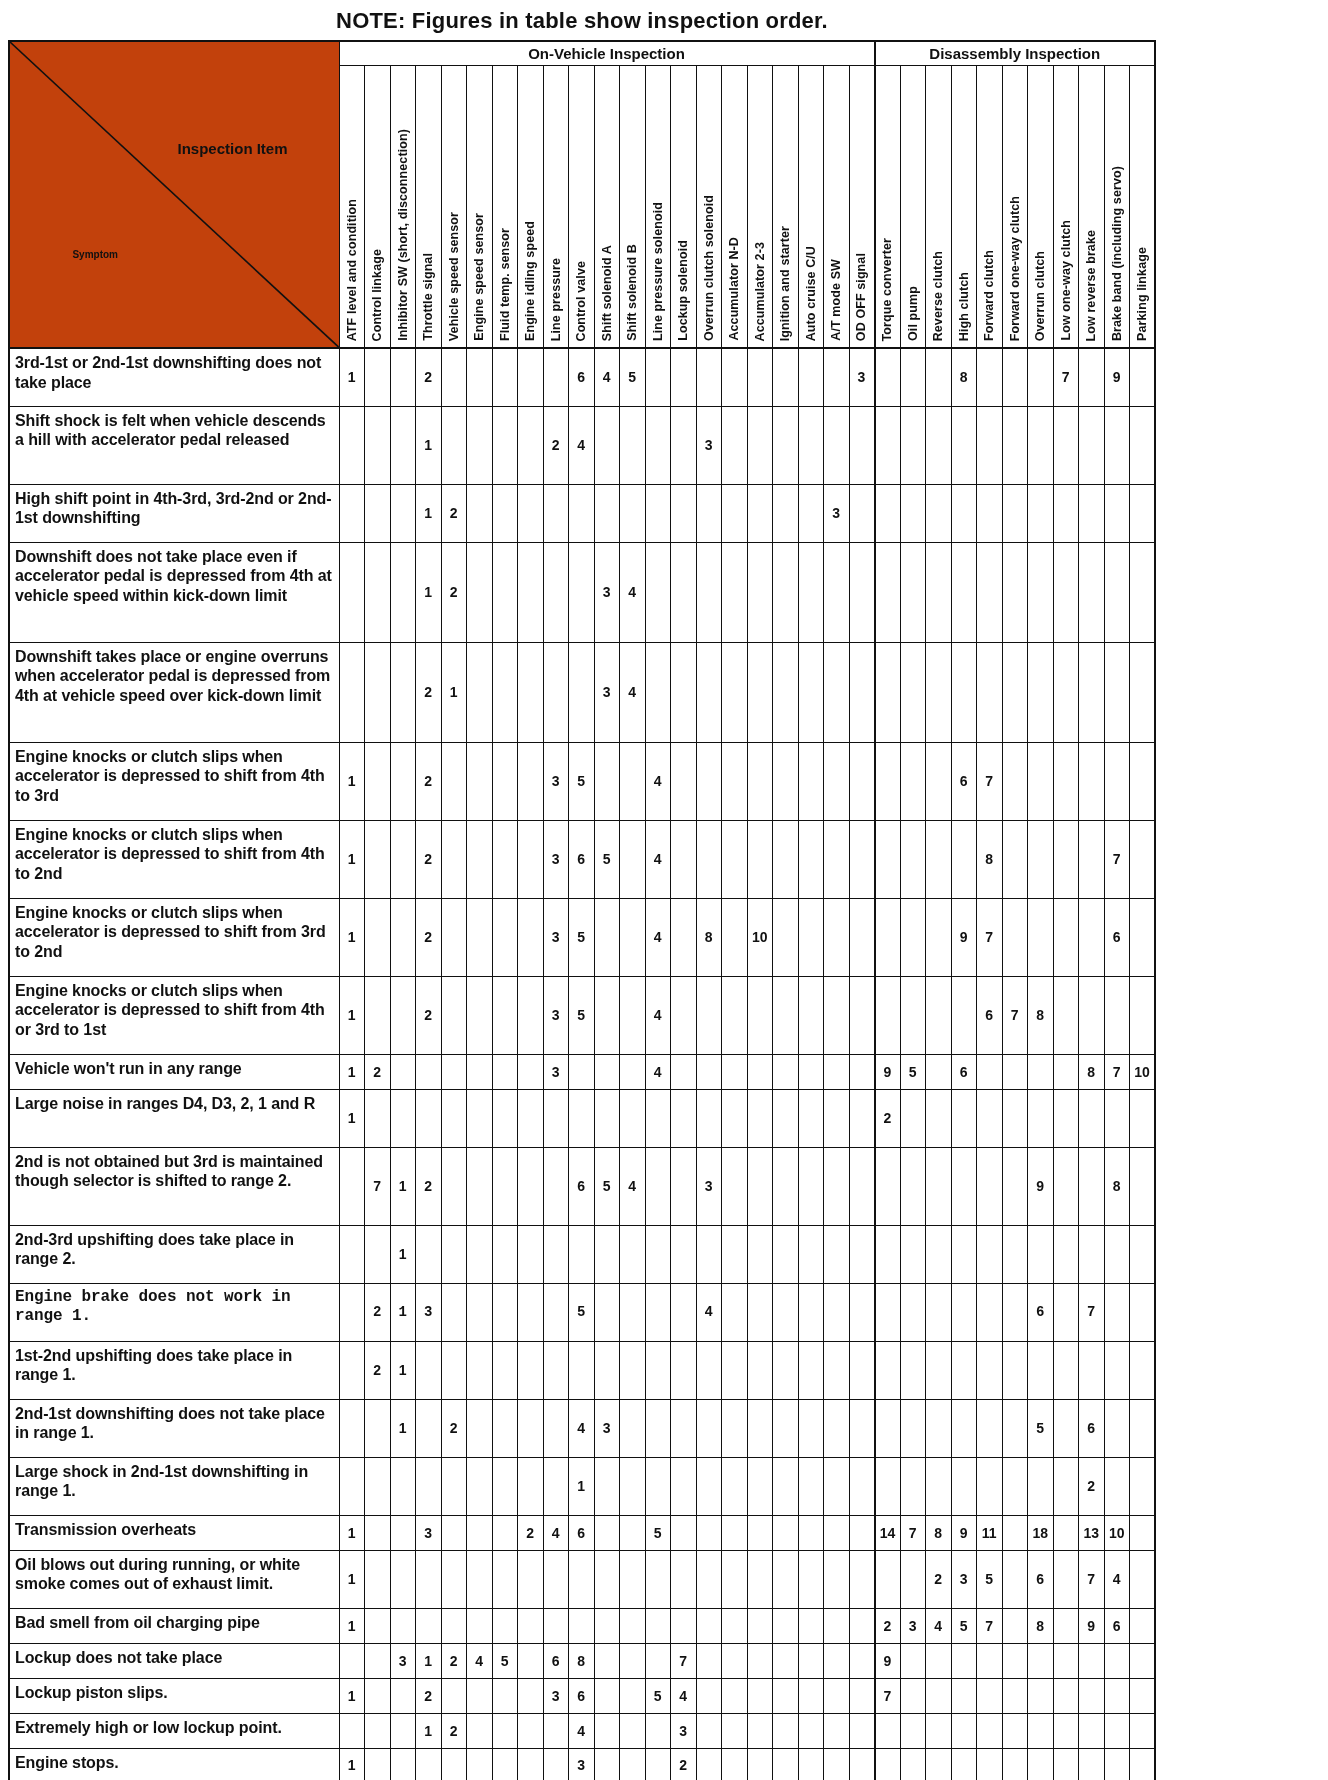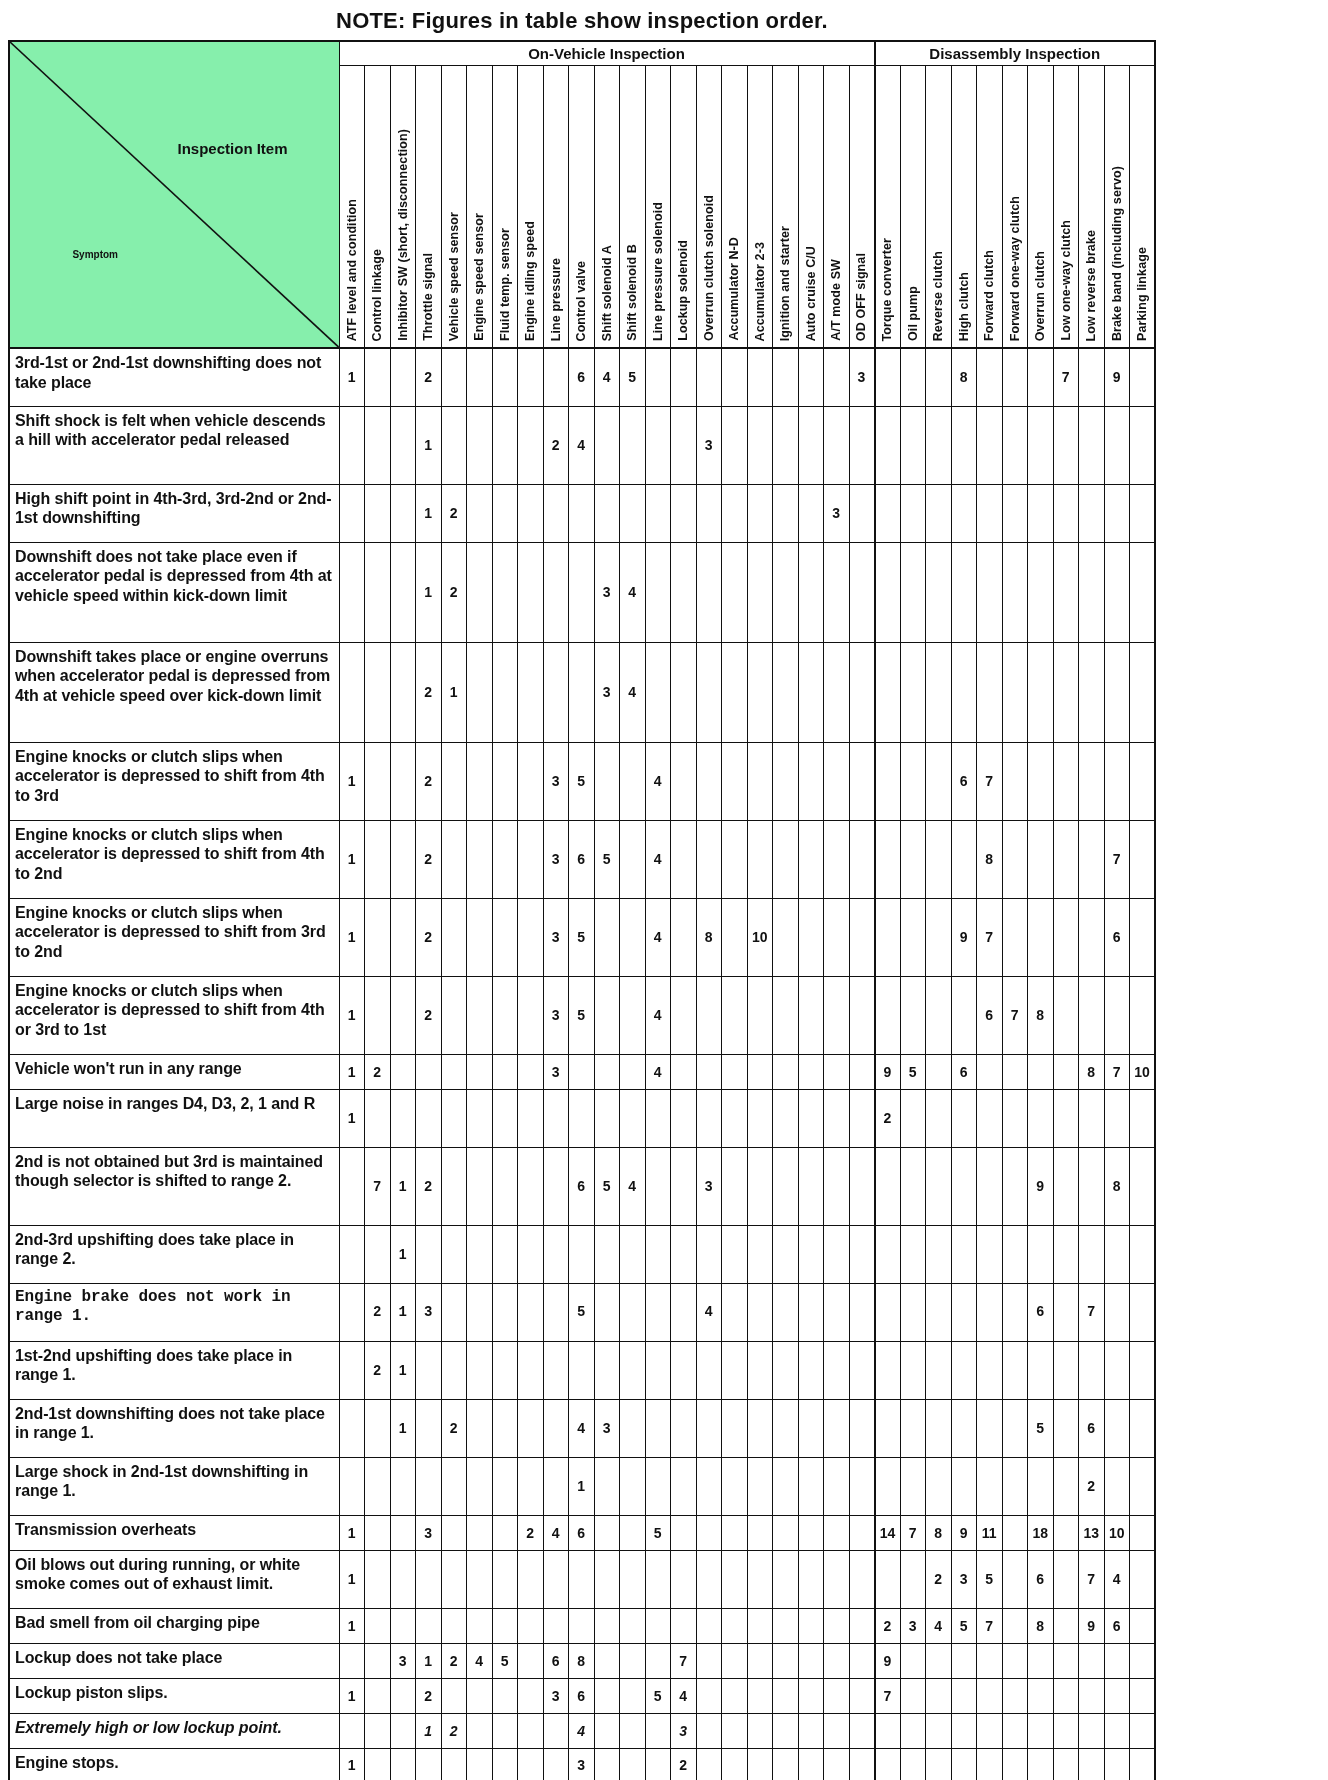--- a/index.html
+++ b/index.html
@@ -16,21 +16,21 @@
     font-size: 22px; font-weight: bold; letter-spacing: 0.2px;
     margin: 2px 0 6px 0;
   }
   table.grid {
     border-collapse: collapse; table-layout: fixed;
     width: 1148px; border: 2px solid #111;
   }
   table.grid th, table.grid td { border: 1px solid #111; }
   thead { border-bottom: 2px solid #111; }
   th.corner {
-    width: 330px; position: relative; padding: 0; background: #86efac;
+    width: 330px; position: relative; padding: 0; background: #c2410c;
   }
   .corner-svg { position: absolute; left: 0; top: 0; width: 100%; height: 100%; display: block; }
   .corner-label-top {
     position: absolute; left: 51%; top: 32%;
     font-size: 15px; font-weight: bold; white-space: nowrap;
   }
   .corner-label-bottom {
     position: absolute; left: 19%; top: 68%;
     font-size: 10px; font-weight: bold; white-space: nowrap;
   }
@@ -70,21 +70,21 @@
   tbody tr:nth-child(13) { height: 58px; }
   tbody tr:nth-child(14) { height: 58px; font-family: Liberation Mono, monospace; }
   tbody tr:nth-child(15) { height: 58px; }
   tbody tr:nth-child(16) { height: 58px; }
   tbody tr:nth-child(17) { height: 58px; }
   tbody tr:nth-child(18) { height: 35px; }
   tbody tr:nth-child(19) { height: 58px; }
   tbody tr:nth-child(20) { height: 35px; }
   tbody tr:nth-child(21) { height: 35px; }
   tbody tr:nth-child(22) { height: 35px; }
-  tbody tr:nth-child(23) { height: 35px; font-style: italic; }
+  tbody tr:nth-child(23) { height: 35px; }
   tbody tr:nth-child(24) { height: 35px; }
 </style>
 </head>
 <body>
 
 <div class="page">
 
   <div class="note-title">NOTE: Figures in table show inspection order.</div>
 
   <table class="grid">

